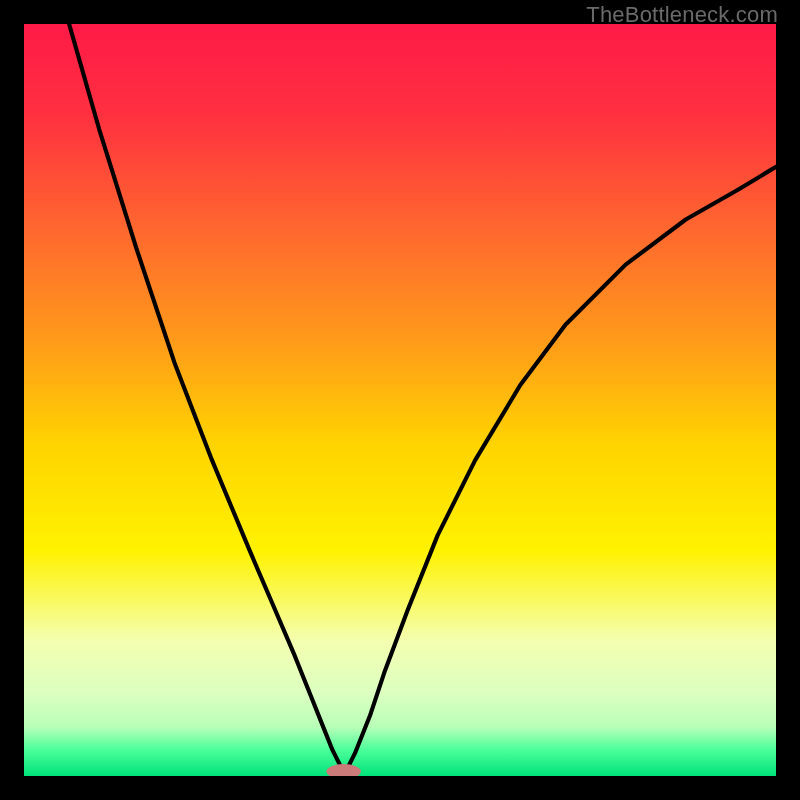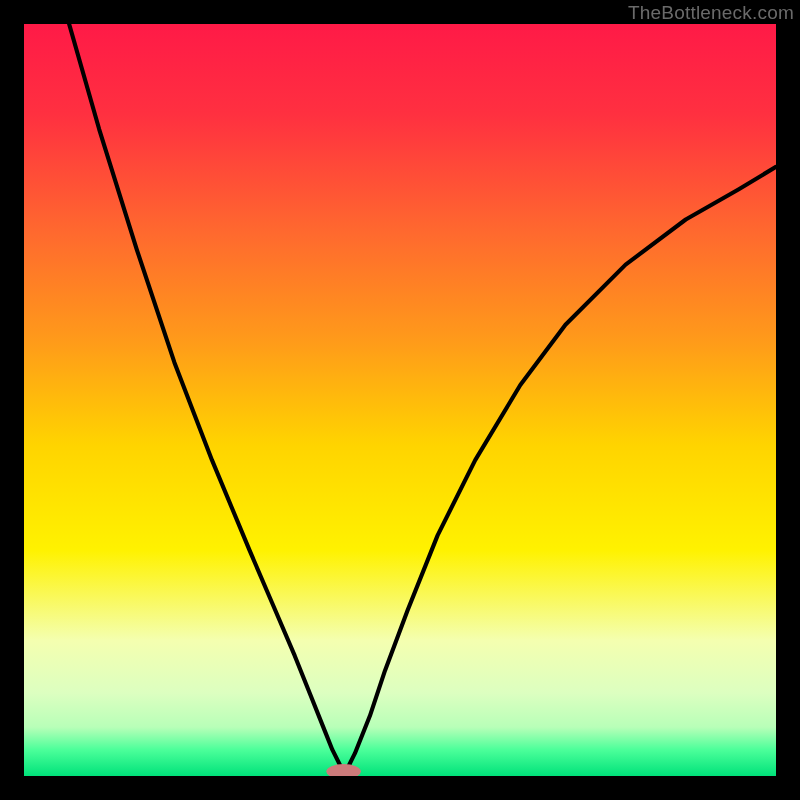--- a/index.html
+++ b/index.html
@@ -22,23 +22,23 @@
   .plot {
     position: absolute;
     left: 0;
     top: 0;
     width: 752px;
     height: 752px;
   }
   .watermark {
     position: absolute;
     top: 2px;
-    right: 6px;
+    right: 22px;
     color: #6a6a6a;
-    font-size: 19px;
+    font-size: 22px;
     letter-spacing: 0.2px;
     font-weight: 500;
     user-select: none;
   }
   svg { display: block; }
 </style>
 </head>
 <body>
 
 <div class="watermark">TheBottleneck.com</div>

